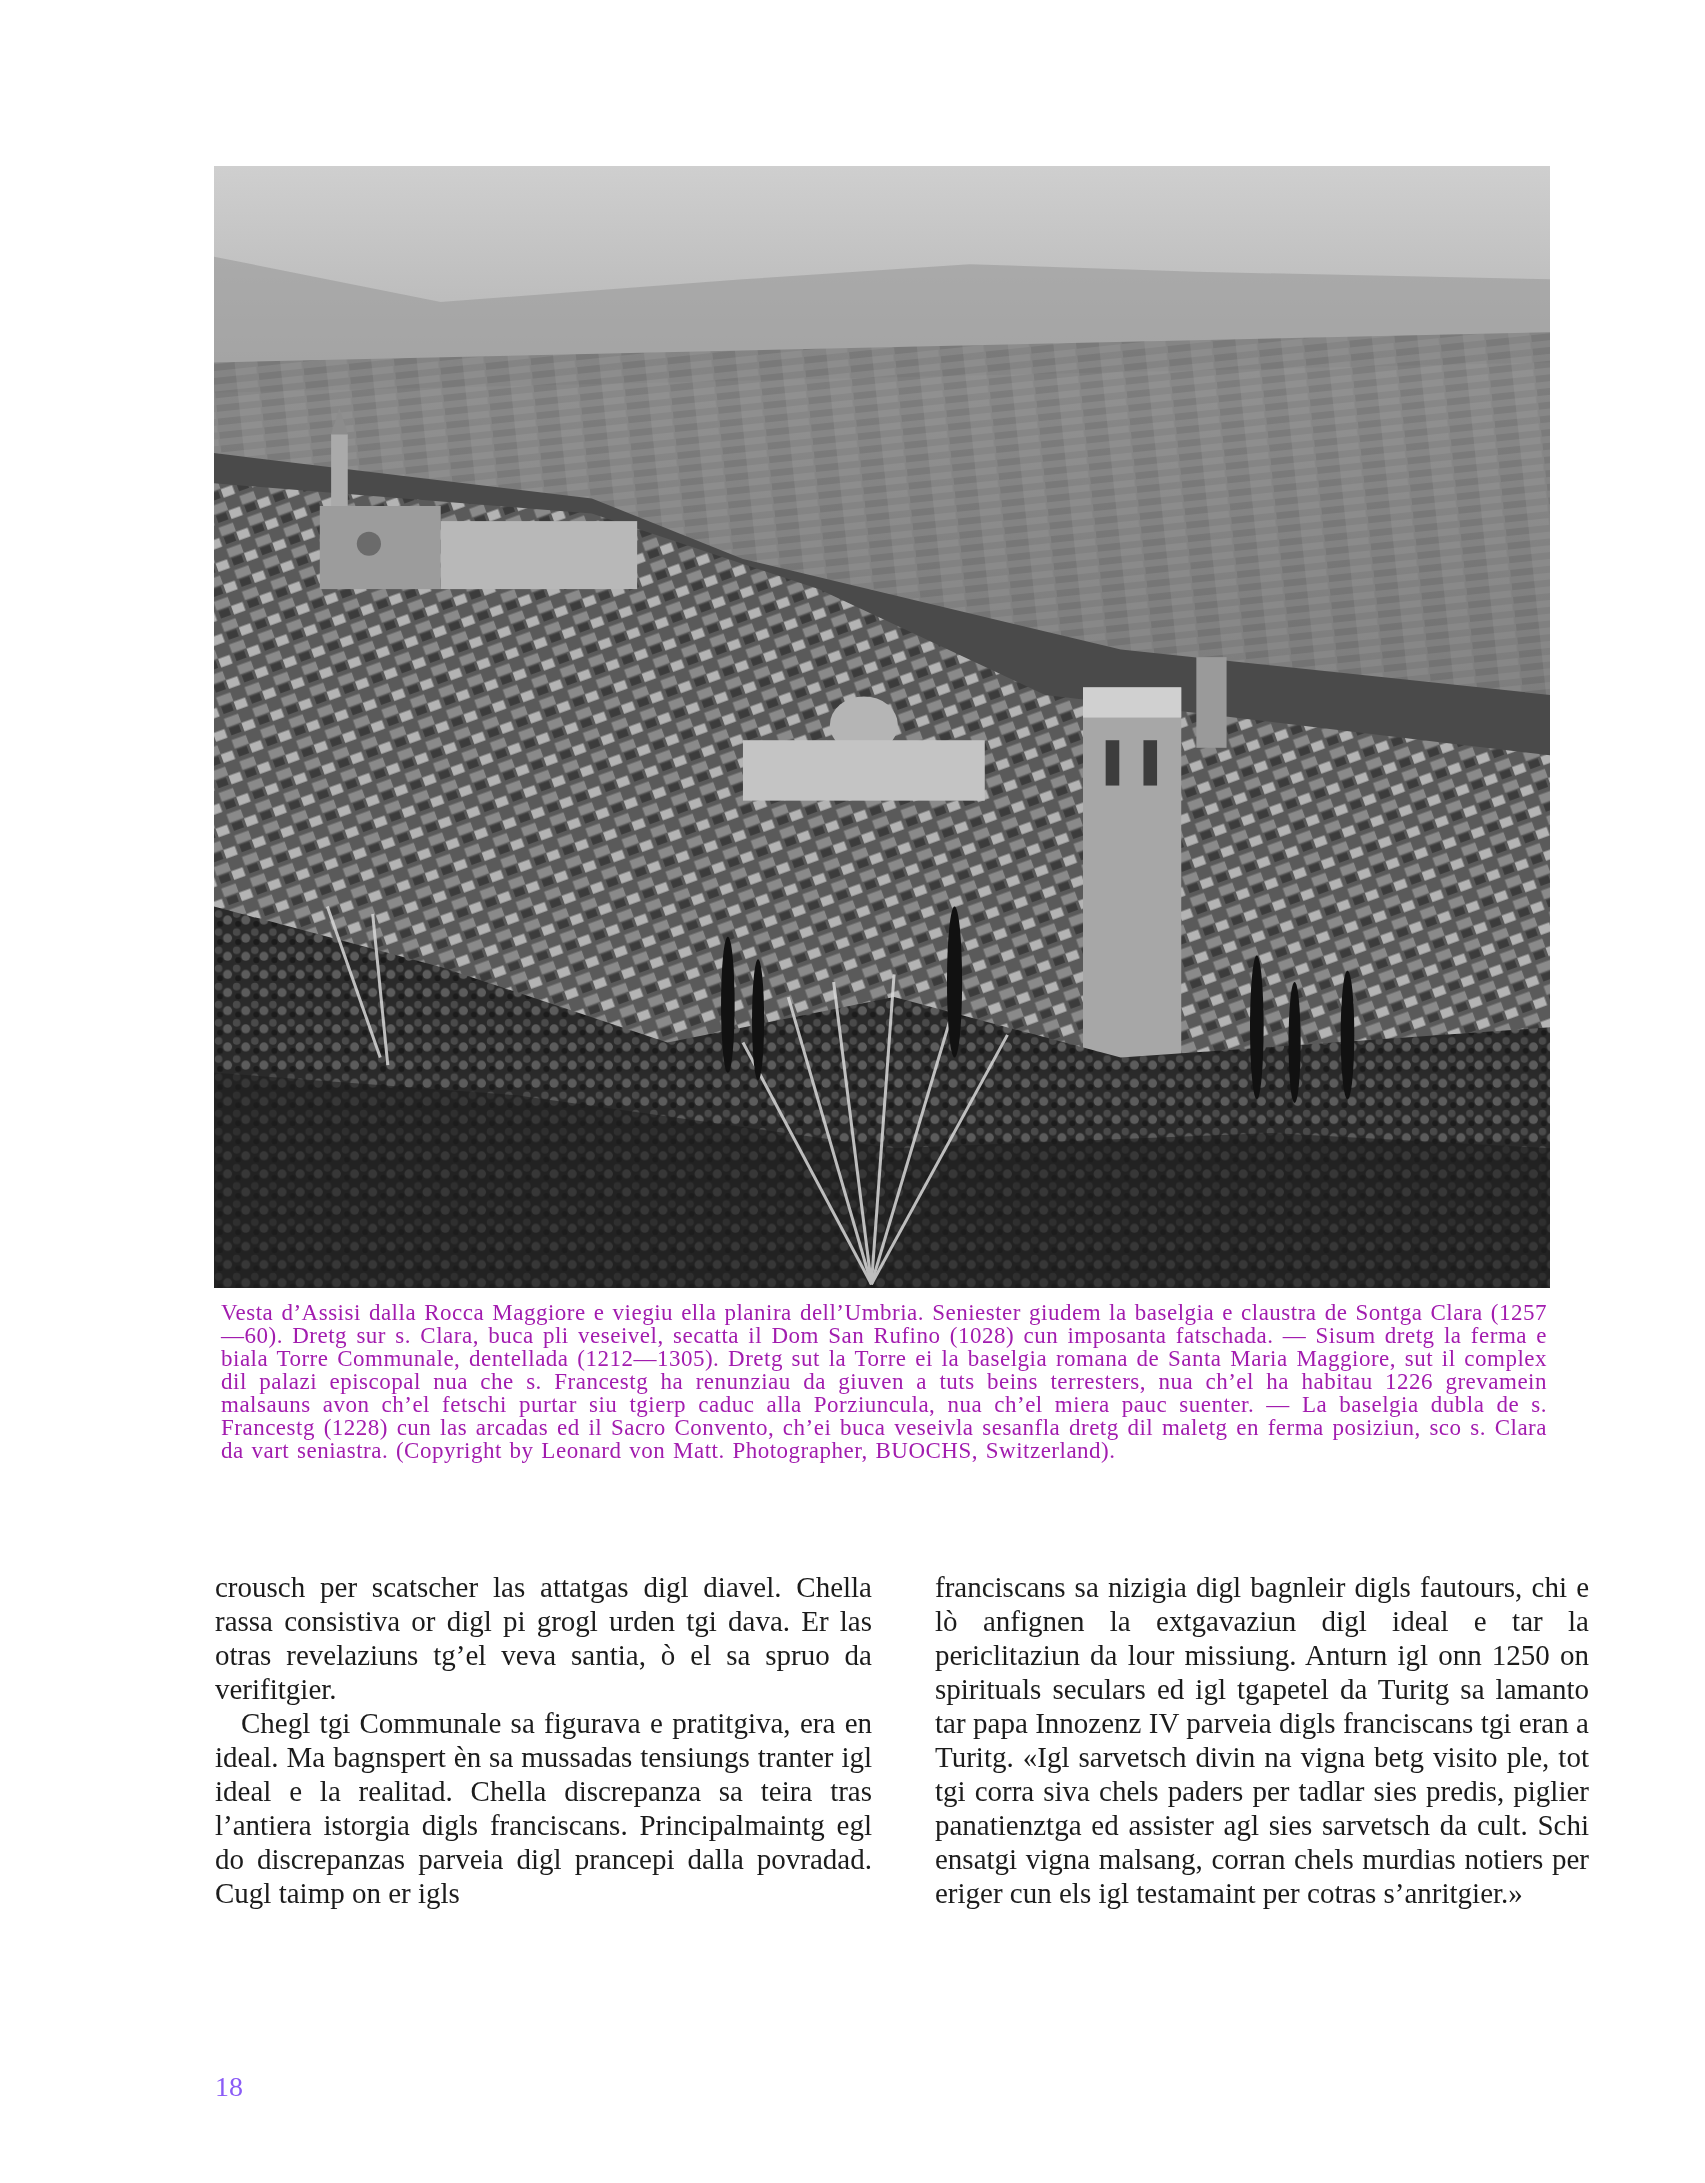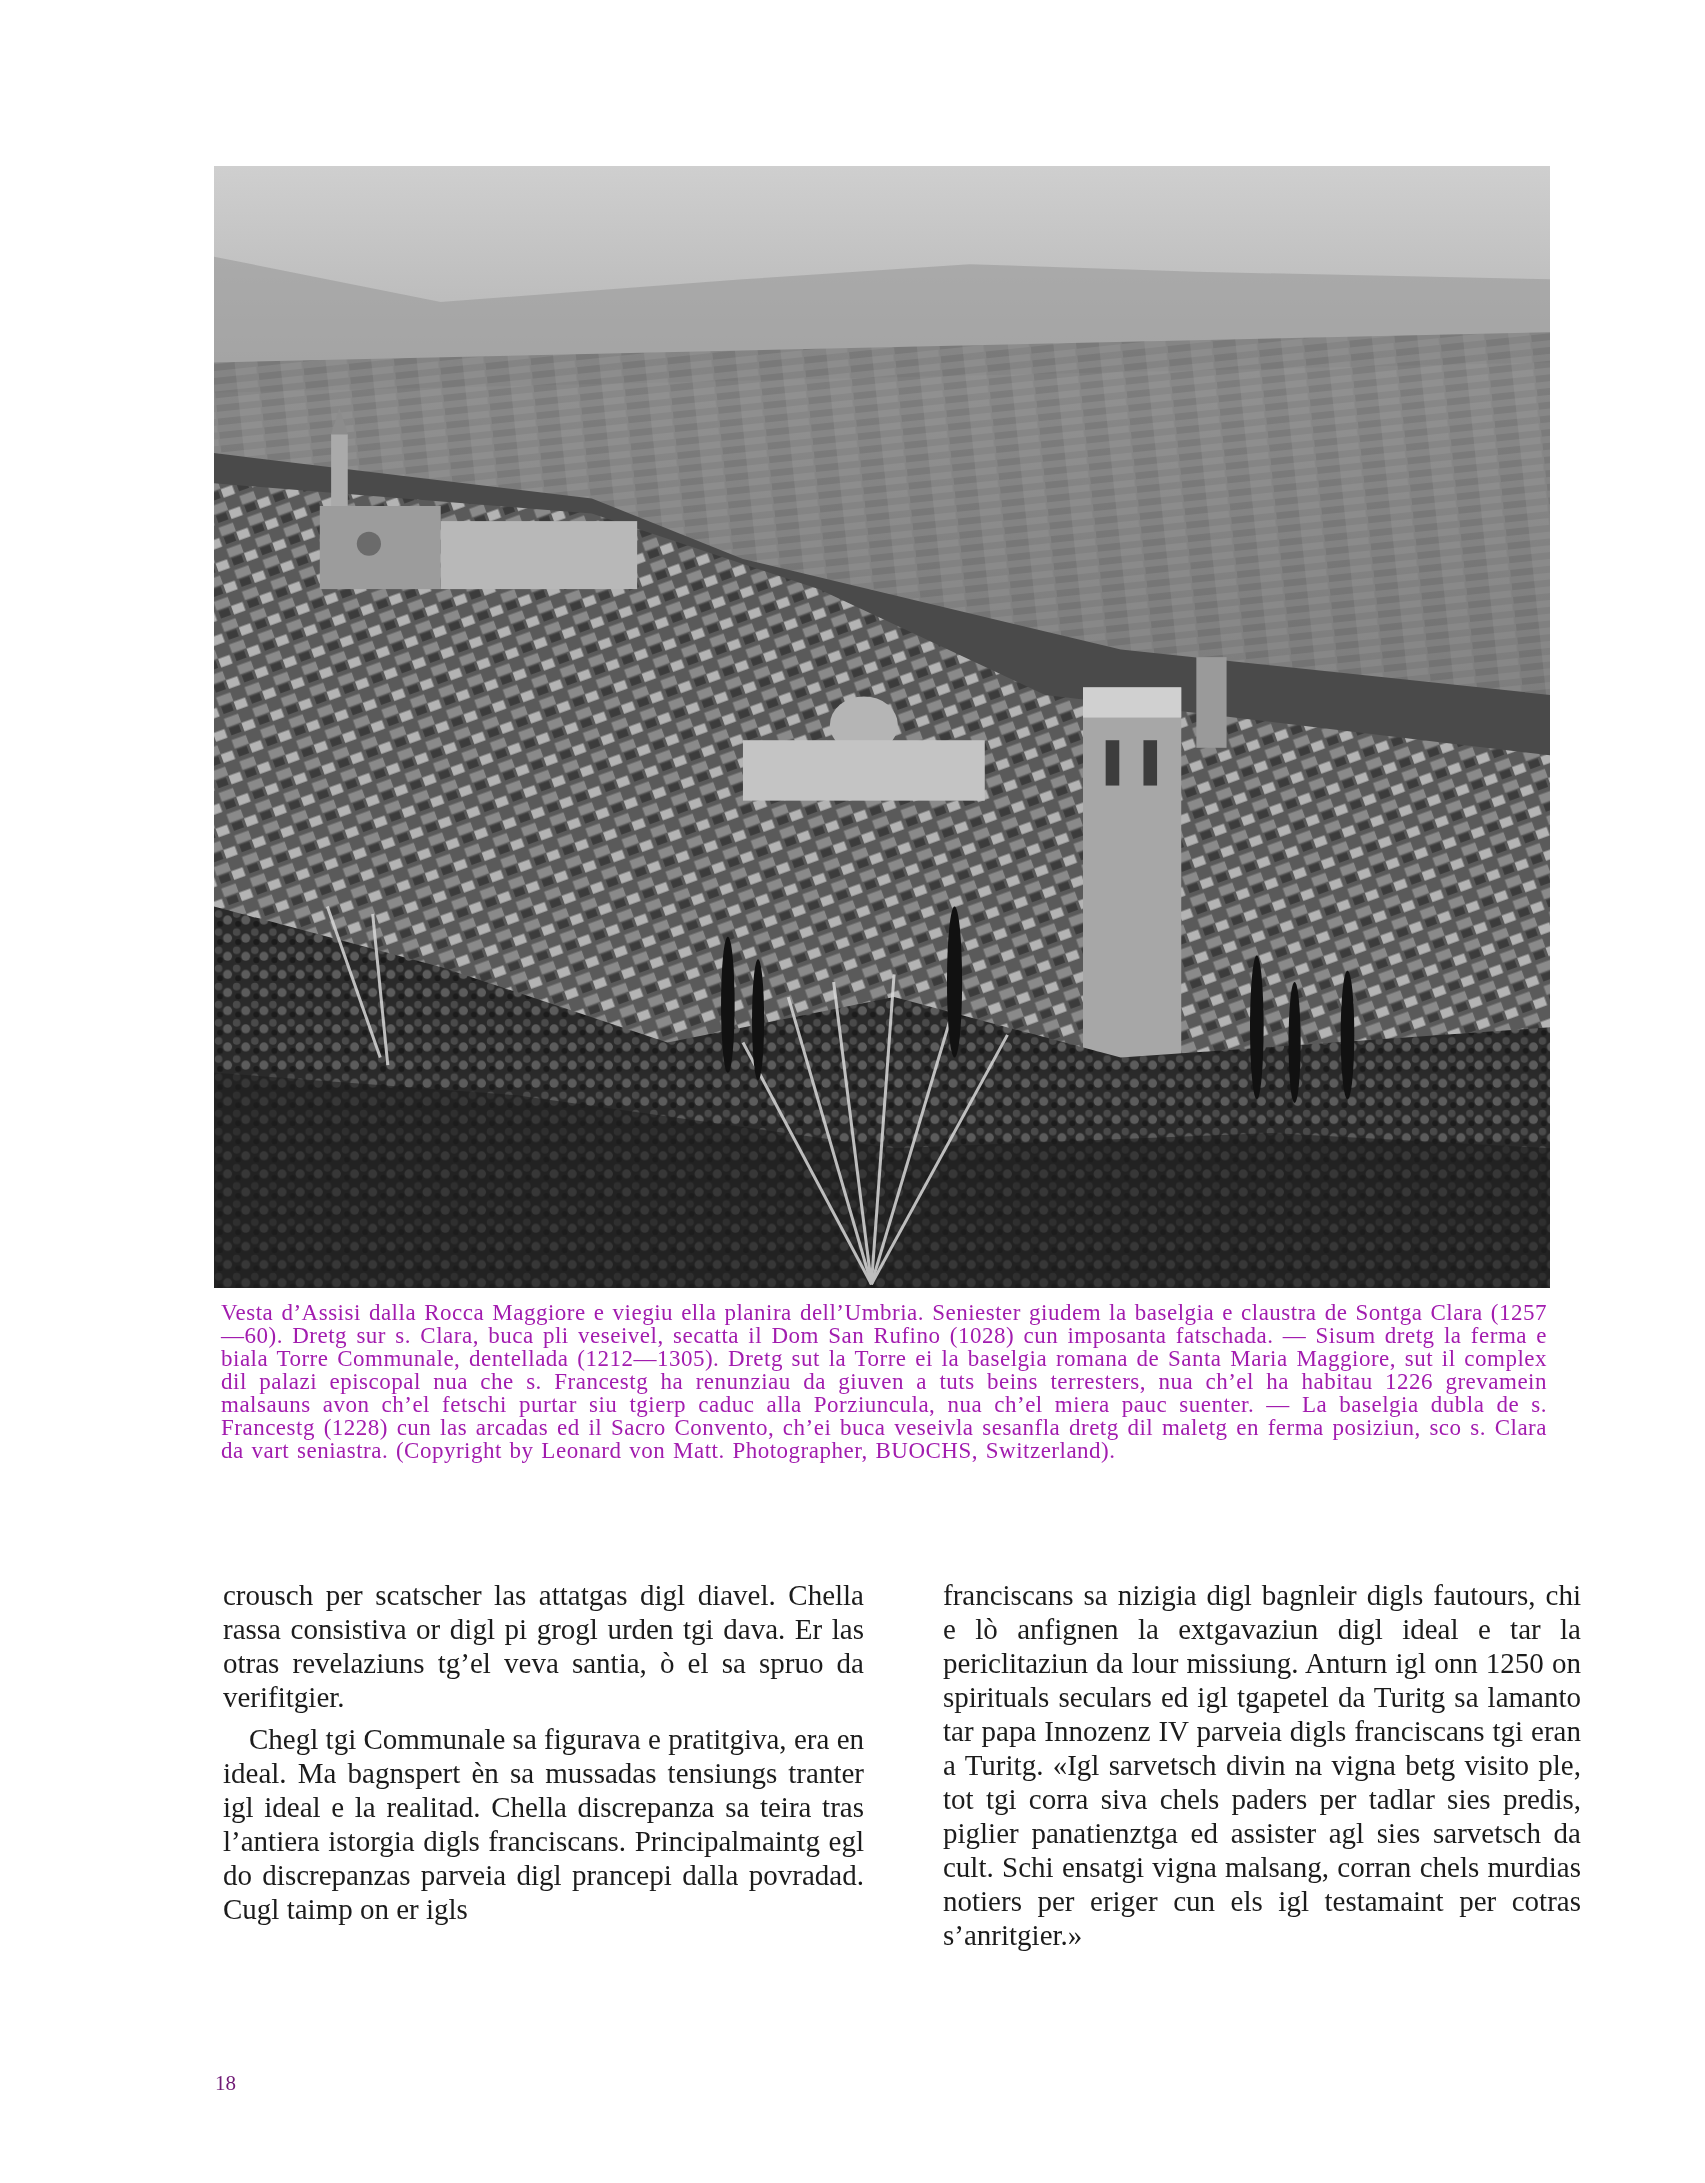--- a/index.html
+++ b/index.html
@@ -17,26 +17,26 @@
     font-size: 23px; line-height: 23px; text-align: justify; color: #a21caf;
     letter-spacing: 0.5px; word-spacing: 1.5px;
   }
   .caption p { margin: 0; }
   .col {
     position: absolute; top: 1570px; width: 657px;
     font-size: 29px; line-height: 34px; text-align: justify; color: #1c1c1c;
   }
   .col.left { left: 215px; }
   .col.right { left: 935px; width: 654px; }
-  .col p { margin: 8px; text-indent: 0; }
+  .col p { margin: 0; text-indent: 0; }
   .col p.indent { text-indent: 26px; }
   .col p.noindent { text-indent: 0; }
   .page-number {
     position: absolute; left: 215px; top: 2071px;
-    font-size: 21px; color: #701a75;
+    font-size: 28px; color: #8b5cf6;
   }
 </style>
 </head>
 <body>
 
 <div class="photo">
   <svg viewBox="0 0 1768 1485" preserveAspectRatio="none">
     <defs>
       <linearGradient id="sky" x1="0" y1="0" x2="0" y2="1">
         <stop offset="0" stop-color="#cfcfcf"></stop>

